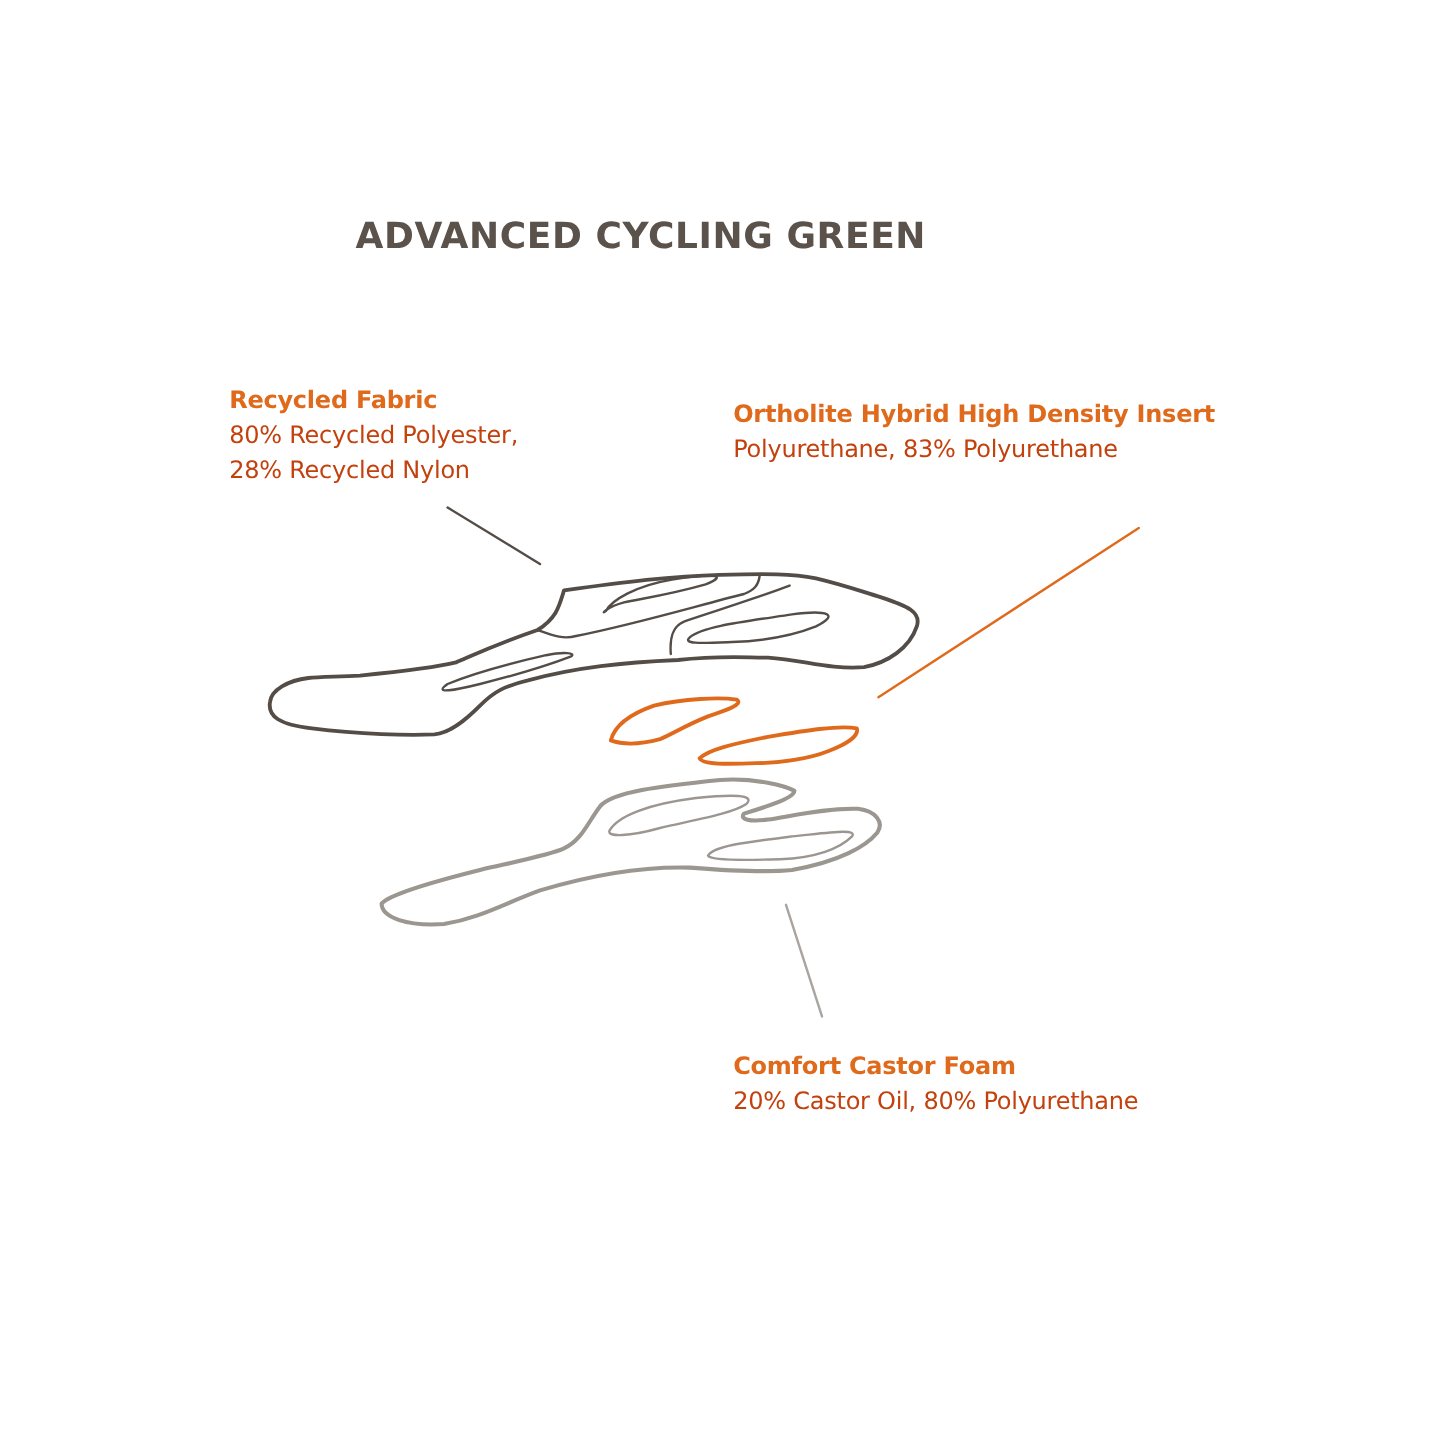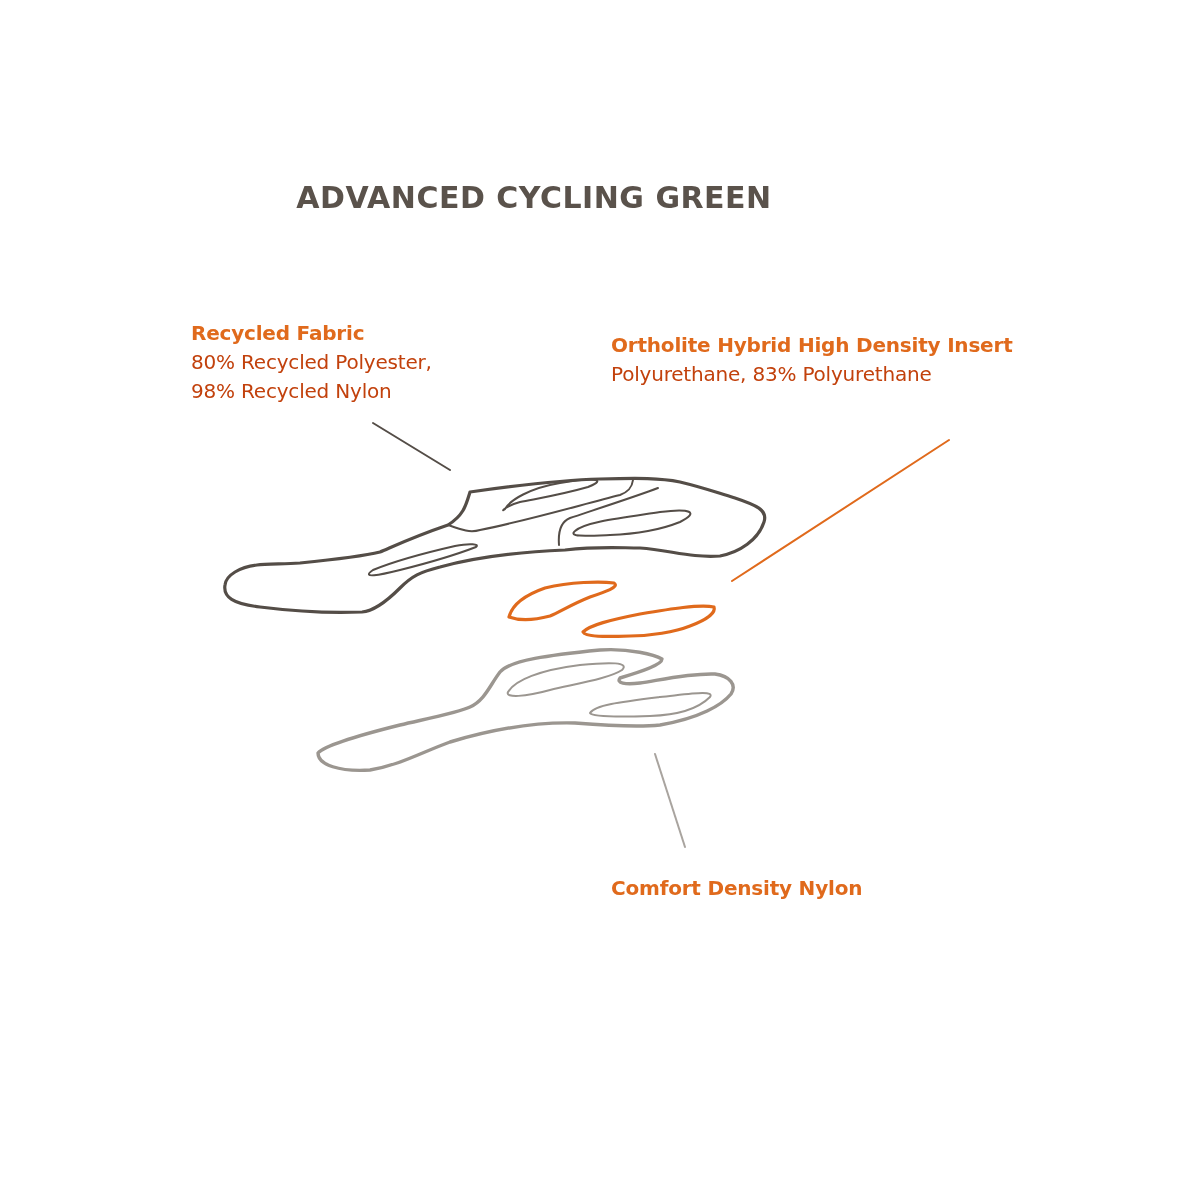--- a/index.html
+++ b/index.html
@@ -17,30 +17,31 @@
     svg.drawing { position: absolute; left: 0; top: 0; }
   </style>
 </head>
 <body>
 
 <div class="title">ADVANCED CYCLING GREEN</div>
 
 <div class="callout" id="c-fabric">
   <div class="head">Recycled Fabric</div>
   <div class="body">80% Recycled Polyester,</div>
-  <div class="body">98% Recycled Nylon</div>
+  <div class="body">28% Recycled Nylon</div>
 </div>
 
 <div class="callout" id="c-insert">
   <div class="head">Ortholite Hybrid High Density Insert</div>
   <div class="body">Polyurethane, 83% Polyurethane</div>
 </div>
 
 <div class="callout" id="c-foam">
-  <div class="head">Comfort Density Nylon</div>
+  <div class="head">Comfort Castor Foam</div>
+  <div class="body">20% Castor Oil, 80% Polyurethane</div>
 </div>
 
 <svg class="drawing" width="1200" height="1200" viewBox="0 0 1200 1200" fill="none" stroke-linecap="round" stroke-linejoin="round">
 
   <line x1="373" y1="423" x2="450" y2="470" stroke="#544d47" stroke-width="2"></line>
   <line x1="949" y1="440" x2="732" y2="581" stroke="#e06a1c" stroke-width="2"></line>
   <line x1="655" y1="754" x2="685" y2="847" stroke="#a9a49f" stroke-width="2"></line>
 
   <g stroke="#544d47">
     <path stroke-width="3.2" d="M257,565 C240,567 226,575 225,585 C223,597 233,604 260,607

